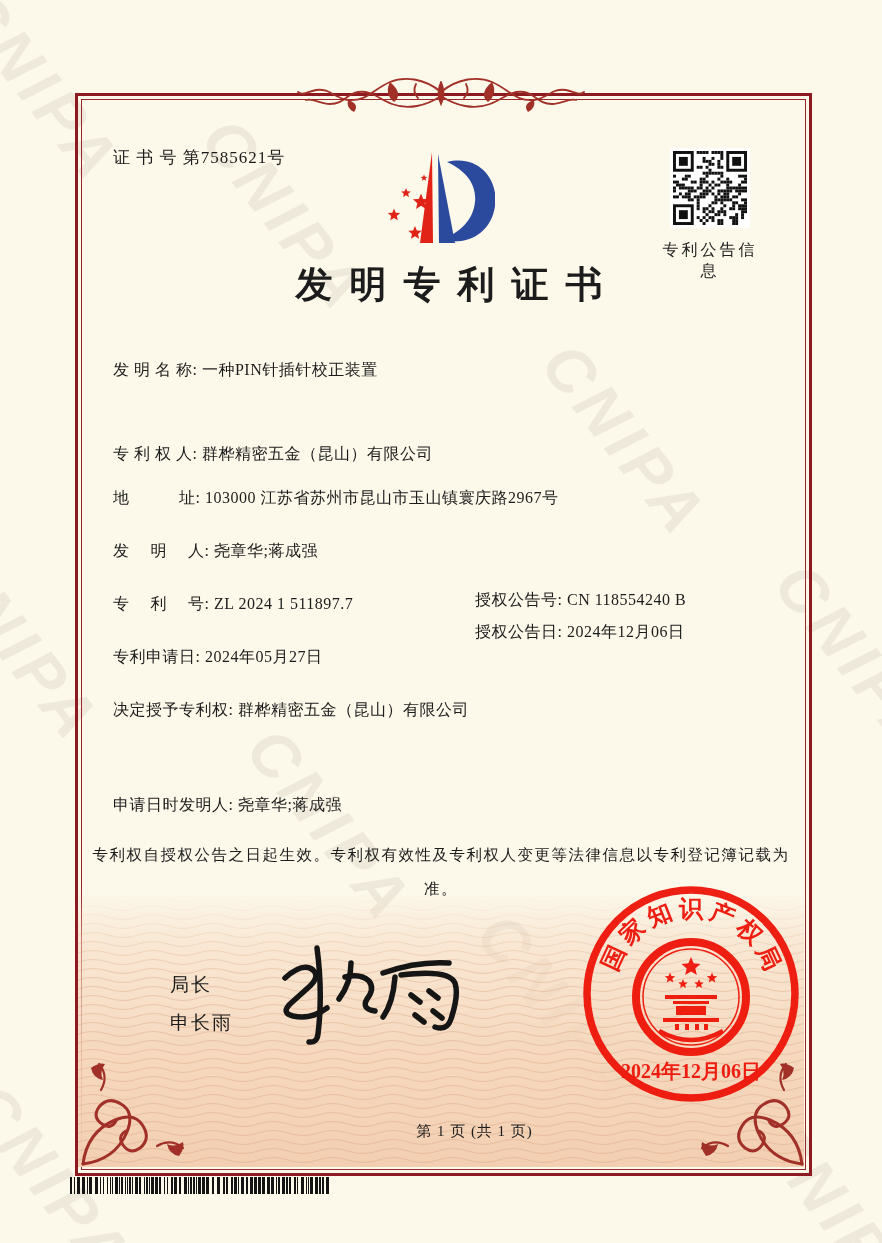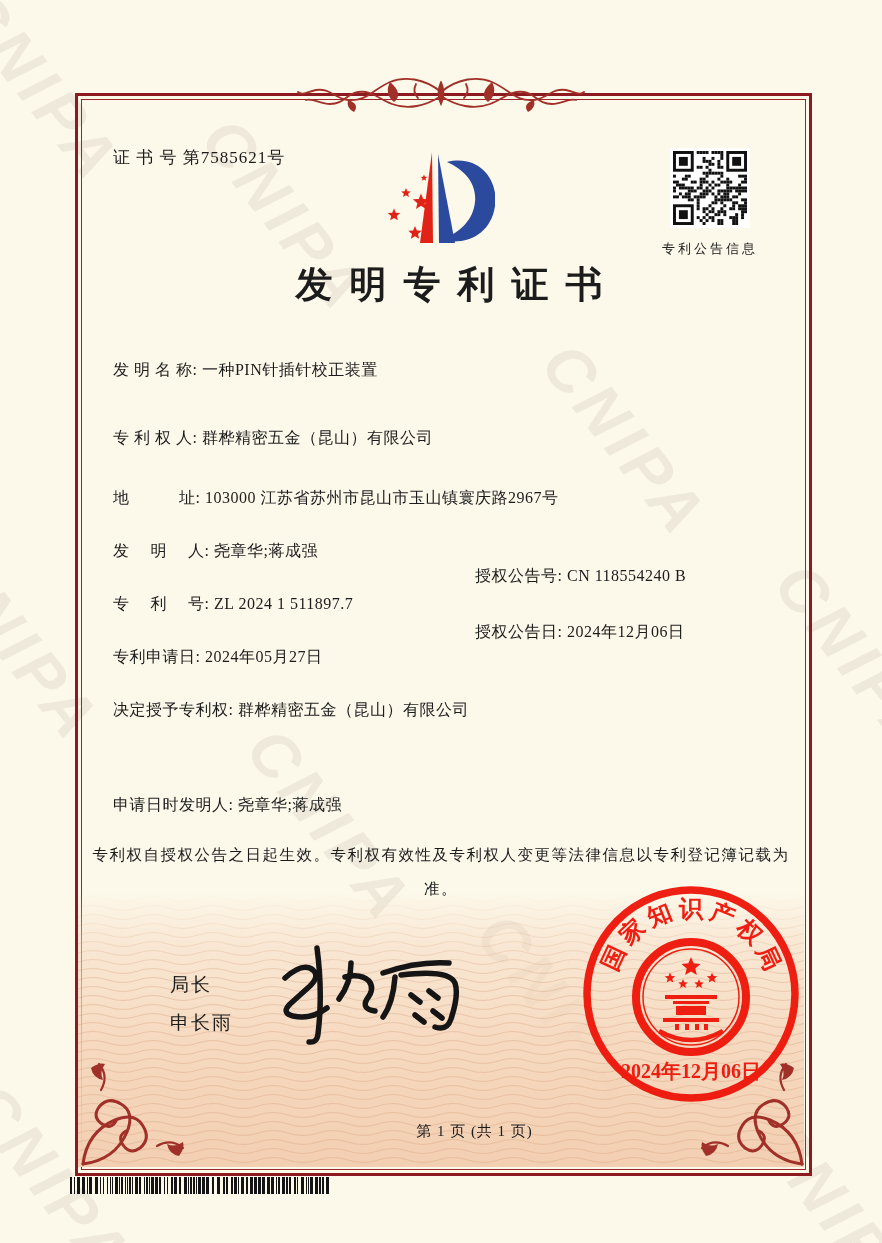--- a/index.html
+++ b/index.html
@@ -32,21 +32,21 @@
     mask-image:linear-gradient(180deg,transparent 0,black 30%);
   }
   .ornament-top{position:absolute;left:296px;top:62px;z-index:4;}
   .flourish{position:absolute;z-index:4;}
   .flourish.br{left:688px;top:1050px;}
   .flourish.bl{left:79px;top:1050px;transform:scaleX(-1);}
   .cert-no{position:absolute;left:113px;top:146px;font-size:17px;letter-spacing:1px;z-index:5;}
   .logo{position:absolute;left:375px;top:146px;z-index:5;}
   .qr-wrap{position:absolute;left:655px;top:148px;width:110px;text-align:center;z-index:5;}
   .qr-box{background:#fff;display:inline-block;padding:3px;}
-  .qr-caption{margin-top:8px;font-size:13px;letter-spacing:3px;color:#222;}
+  .qr-caption{margin-top:8px;font-size:16px;letter-spacing:3px;color:#222;}
   .doc-title{
     position:absolute;left:75px;width:660px;top:260px;text-align:center;z-index:5;
     font-size:37px;font-weight:600;letter-spacing:17px;padding-left:17px;box-sizing:border-box;margin-left:44px;
   }
   .row{position:absolute;left:113px;font-size:16px;letter-spacing:.5px;z-index:5;white-space:nowrap;}
   .row .lbl{white-space:pre;}
   .row.rcol{left:475px;}
   .decl{
     position:absolute;left:92px;top:838px;width:698px;text-align:center;z-index:5;
     font-size:15.5px;letter-spacing:1.5px;line-height:34px;
@@ -385,33 +385,33 @@
       </svg>
   </span>
   <div class="qr-caption">专利公告信息</div>
 </div>
 
 <div class="doc-title">发明专利证书</div>
 
 <div class="row" style="top:360px">
   <span class="lbl">发 明 名 称: </span><span>一种PIN针插针校正装置</span>
 </div>
-<div class="row" style="top:428px">
+<div class="row" style="top:444px">
   <span class="lbl">专 利 权 人: </span><span>群桦精密五金（昆山）有限公司</span>
 </div>
 <div class="row" style="top:488px">
   <span class="lbl">地　　　址: </span><span>103000 江苏省苏州市昆山市玉山镇寰庆路2967号</span>
 </div>
 <div class="row" style="top:541px">
   <span class="lbl">发　 明　 人: </span><span>尧章华;蒋成强</span>
 </div>
 <div class="row" style="top:594px">
   <span class="lbl">专　 利　 号: </span><span>ZL 2024 1 511897.7</span>
 </div>
-<div class="row rcol" style="top:566px">
+<div class="row rcol" style="top:590px">
   <span class="lbl">授权公告号: </span><span>CN 118554240 B</span>
 </div>
 <div class="row" style="top:647px">
   <span class="lbl">专利申请日: </span><span>2024年05月27日</span>
 </div>
 <div class="row rcol" style="top:622px">
   <span class="lbl">授权公告日: </span><span>2024年12月06日</span>
 </div>
 <div class="row" style="top:700px">
   <span class="lbl">决定授予专利权: </span><span>群桦精密五金（昆山）有限公司</span>

